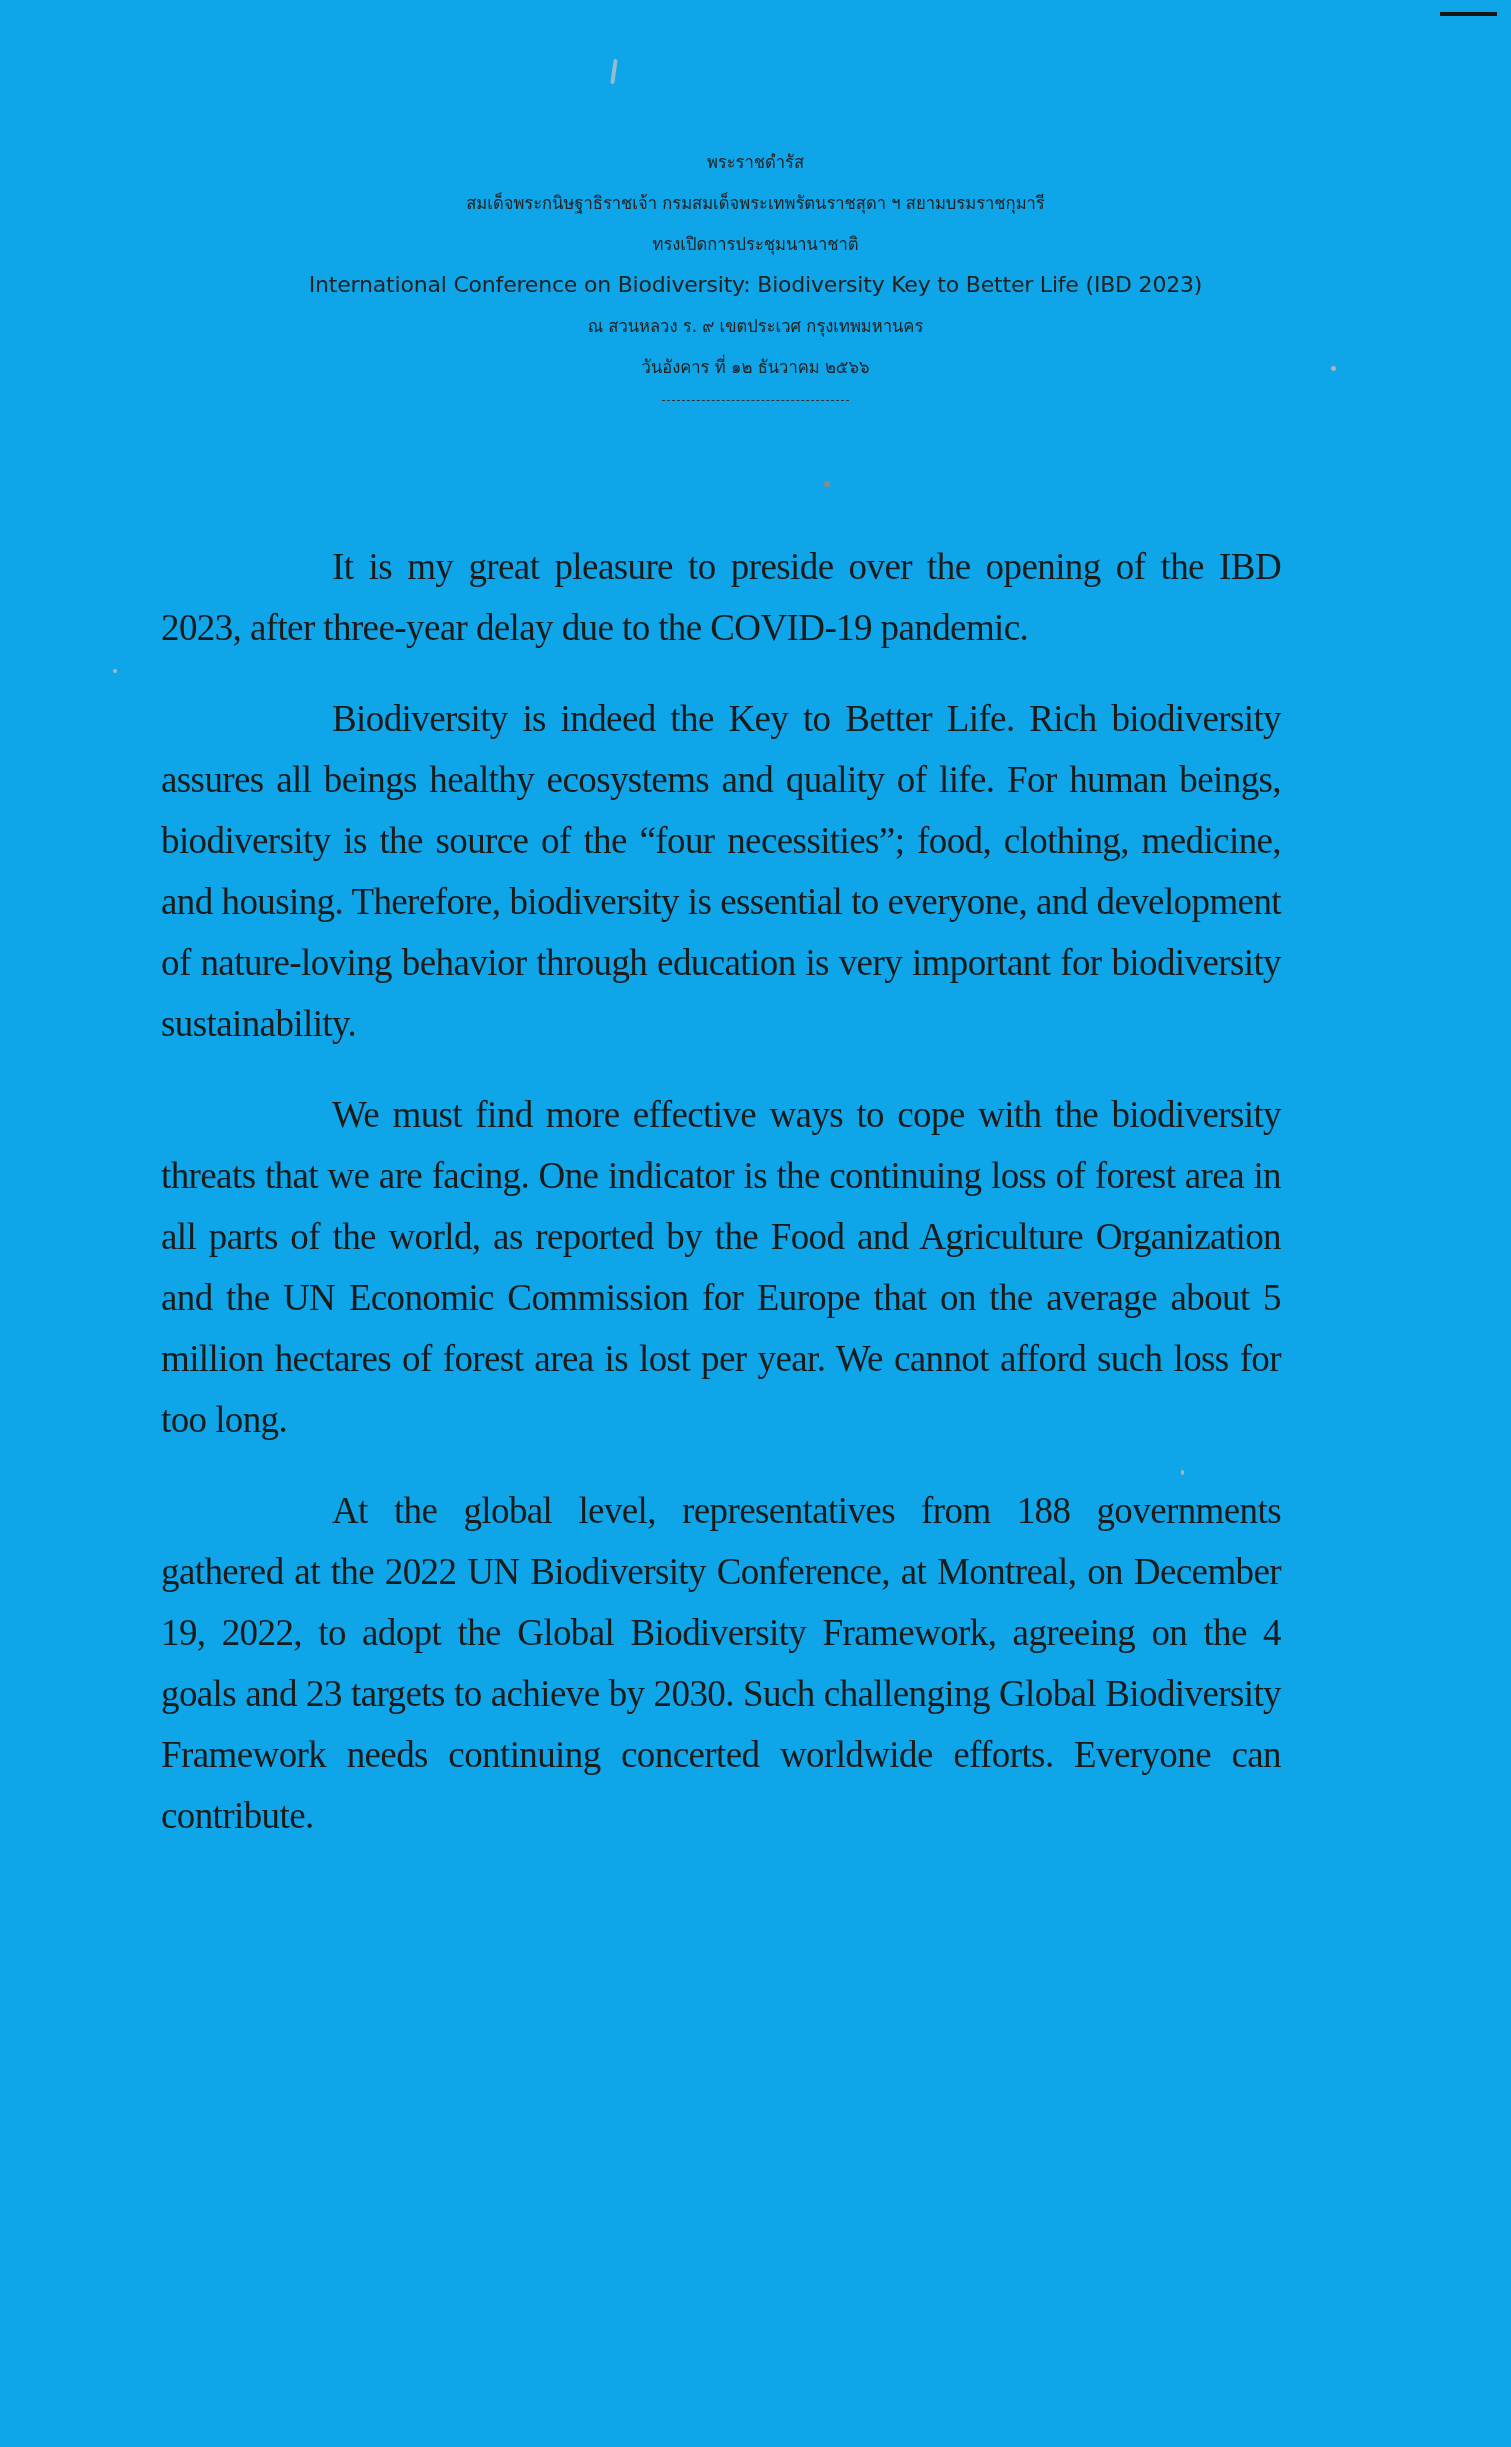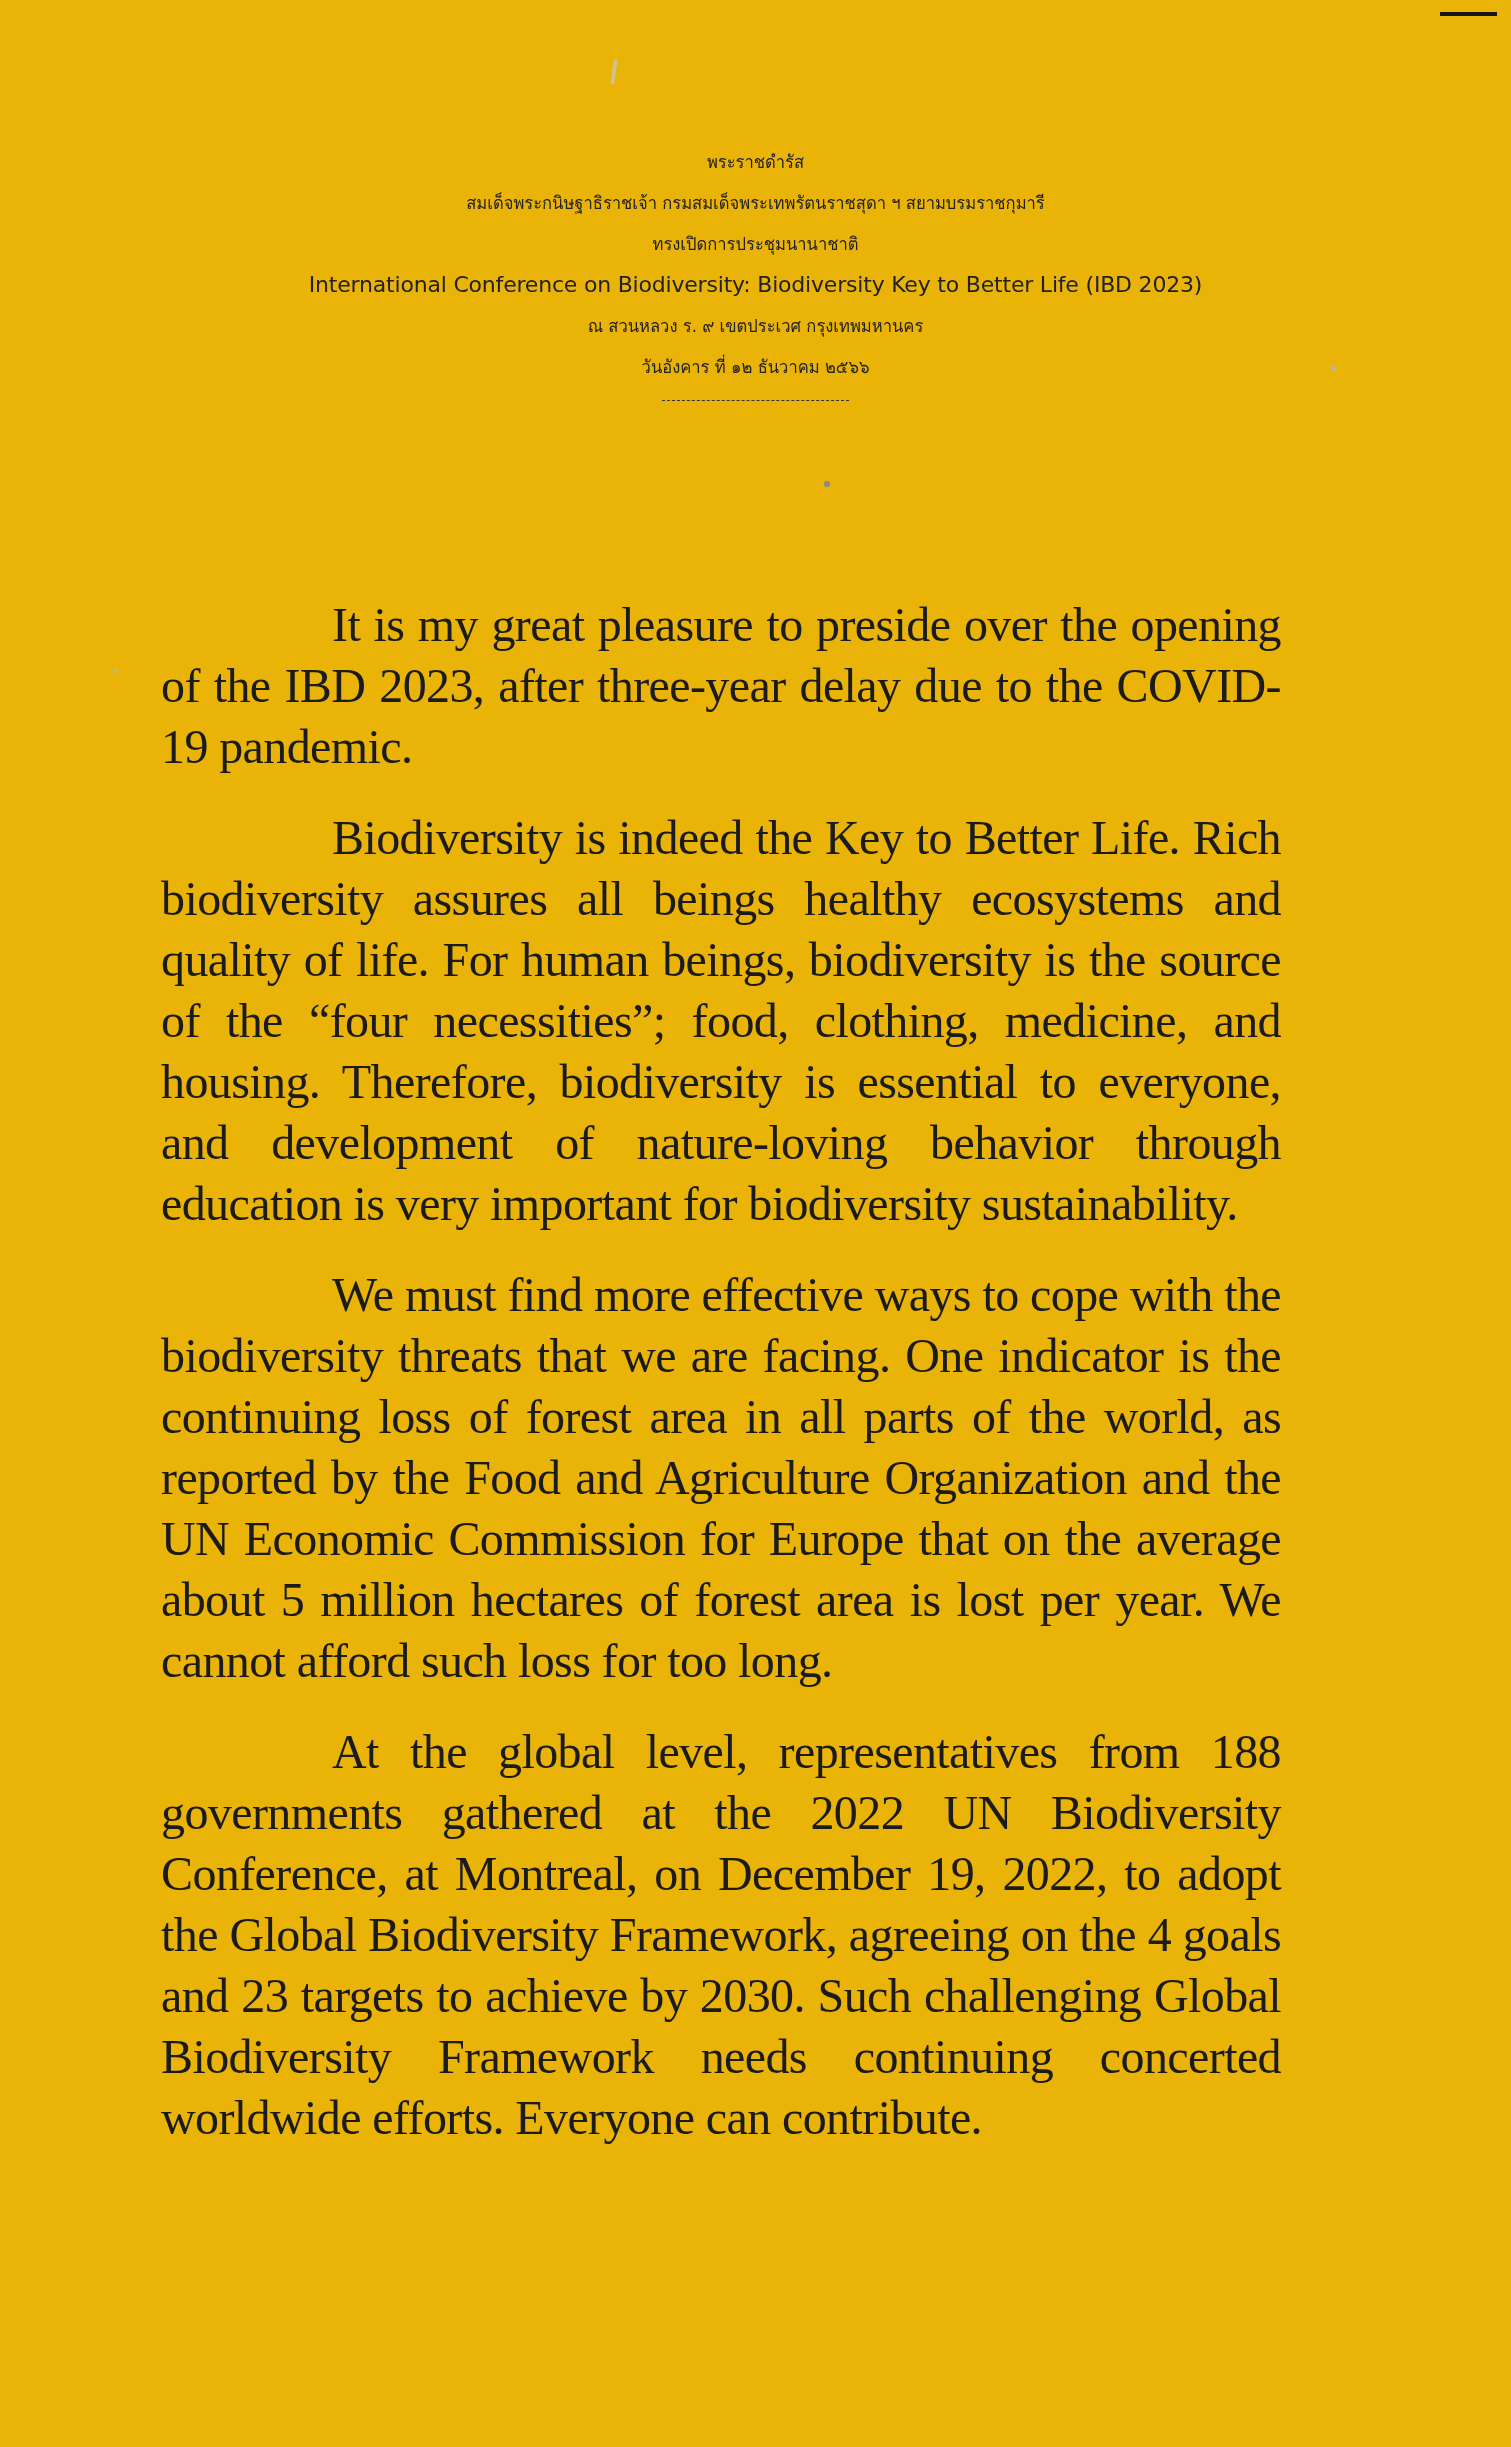--- a/index.html
+++ b/index.html
@@ -12,21 +12,21 @@
       height: 2447px;
       position: relative;
       overflow: hidden;
       color: #1e1e1e;
     }
     .page {
       position: absolute;
       left: 0; top: 0;
       width: 1511px;
       height: 2447px;
-      background: #eab308;
+      background: #0ea5e9;
     }
     .corner-mark {
       position: absolute;
       left: 1440px;
       top: 12.4px;
       width: 57px;
       height: 3.8px;
       background: #151515;
     }
     .smudge {
@@ -71,24 +71,24 @@
     .header .divider {
       display: block;
       margin: 13.4px auto 0 auto;
       width: 187px;
       height: 0;
       border-top: 1.9px dashed #333;
     }
     .body {
       position: absolute;
       left: 161px;
-      top: 594px;
+      top: 536px;
       width: 1120px;
       font-family: "Liberation Serif", serif;
-      font-size: 48px;
+      font-size: 37px;
       line-height: 61px;
       color: #1b1b1b;
     }
     .para {
       margin: 0 0 30px 0;
       text-align: justify;
       text-indent: 171px;
       letter-spacing: -0.6px;
     }
     .para.last-short {

